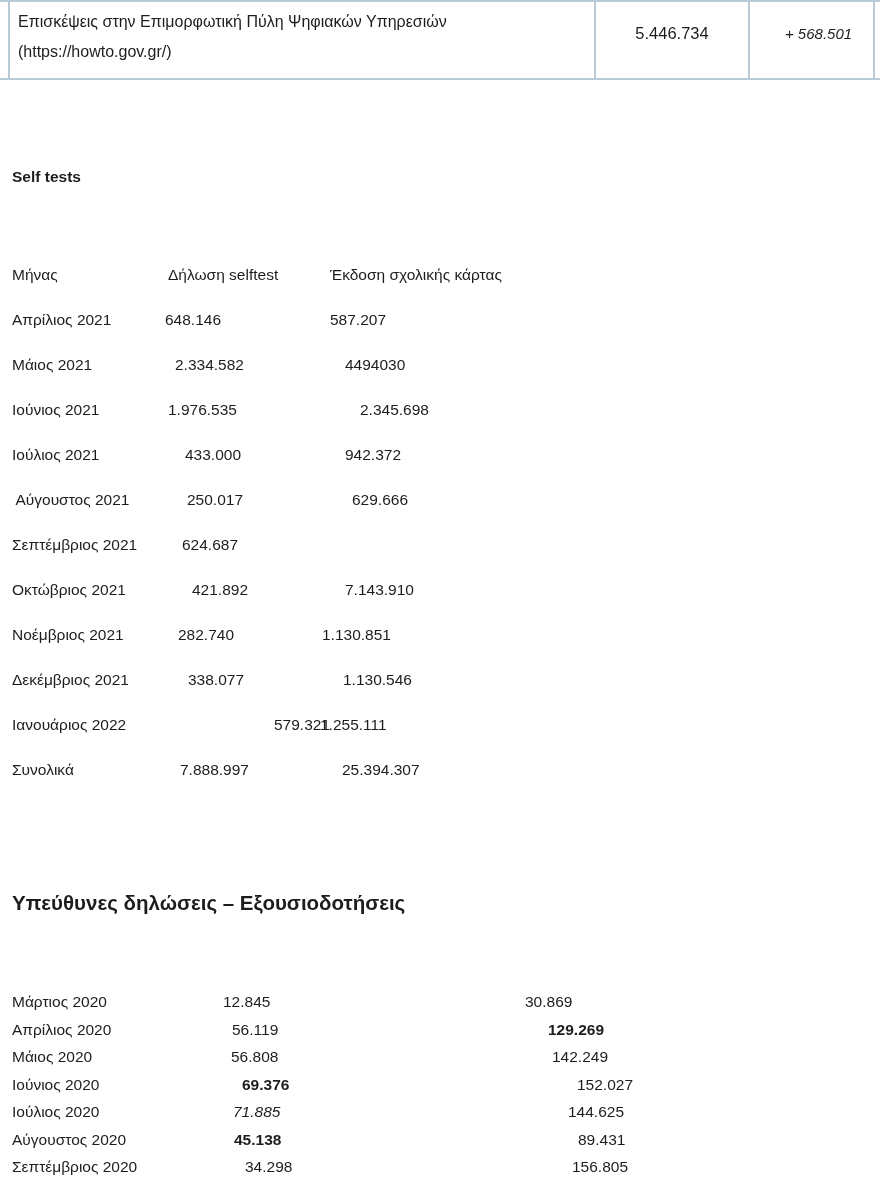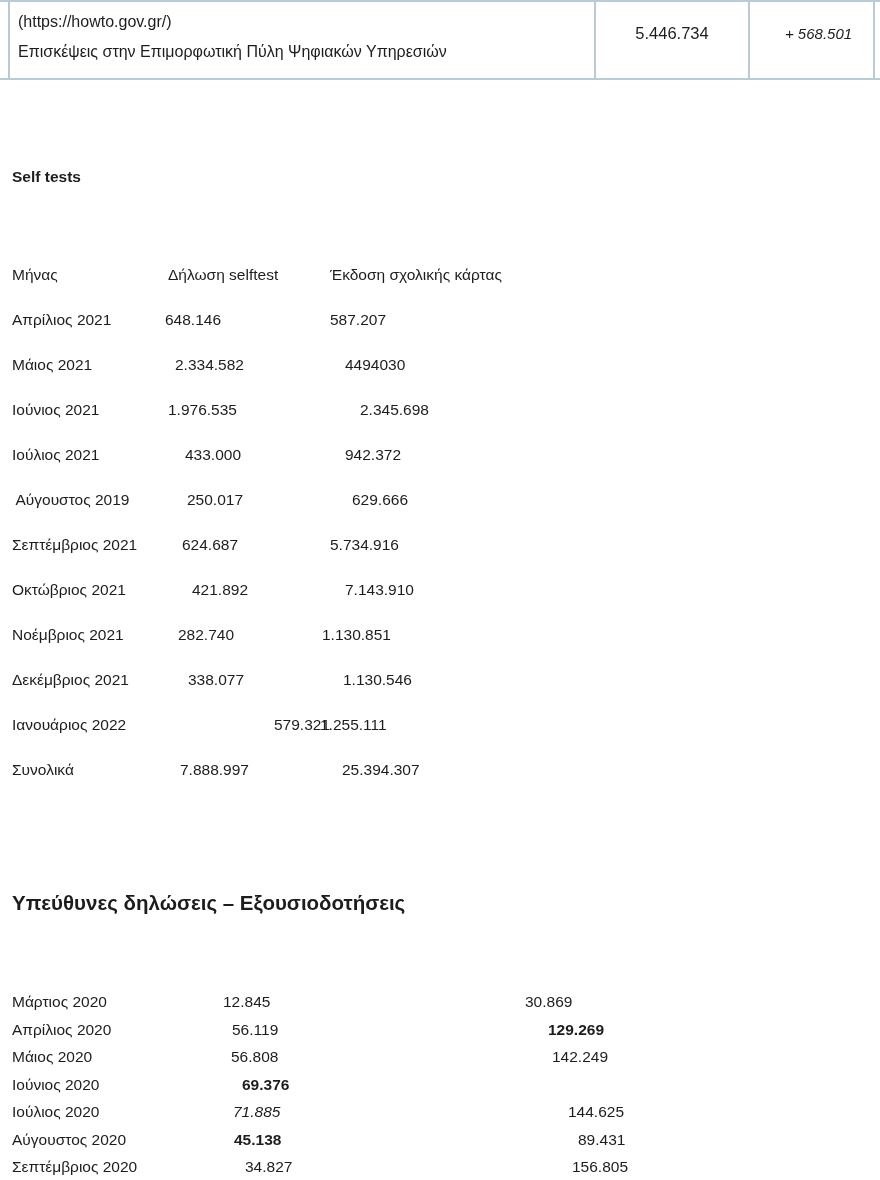--- a/index.html
+++ b/index.html
@@ -86,22 +86,22 @@
 
 <div class="visits-wrap">
   <div class="h-line top"></div>
   <div class="h-line bottom"></div>
   <div class="v-line l1"></div>
   <div class="v-line l2"></div>
   <div class="v-line l3"></div>
   <div class="v-line l4"></div>
 
   <div class="vt-label">
+    <div>Επισκέψεις στην Επιμορφωτική Πύλη Ψηφιακών Υπηρεσιών</div>
     <div>(https://howto.gov.gr/)</div>
-    <div>Επισκέψεις στην Επιμορφωτική Πύλη Ψηφιακών Υπηρεσιών</div>
   </div>
   <div class="vt-total">5.446.734</div>
   <div class="vt-delta">+ 568.501</div>
 </div>
 
 <div class="self-heading">Self tests</div>
 
 <div class="st-table">
   <div class="row">
     <span class="c1">Μήνας</span>
@@ -122,28 +122,27 @@
     <span class="c1">Ιούνιος 2021</span>
     <span class="c2">1.976.535</span>
     <span class="c3">2.345.698</span>
   </div>
   <div class="row">
     <span class="c1">Ιούλιος 2021</span>
     <span class="c2">433.000</span>
     <span class="c3">942.372</span>
   </div>
   <div class="row">
-    <span class="c1"> Αύγουστος 2019</span>
+    <span class="c1"> Αύγουστος 2021</span>
     <span class="c2">250.017</span>
     <span class="c3">629.666</span>
   </div>
   <div class="row">
     <span class="c1">Σεπτέμβριος 2021</span>
     <span class="c2">624.687</span>
-    <span class="c3">5.734.916</span>
   </div>
   <div class="row">
     <span class="c1">Οκτώβριος 2021</span>
     <span class="c2">421.892</span>
     <span class="c3">7.143.910</span>
   </div>
   <div class="row">
     <span class="c1">Νοέμβριος 2021</span>
     <span class="c2">282.740</span>
     <span class="c3">1.130.851</span>
@@ -179,29 +178,30 @@
     <span class="c3">129.269</span>
   </div>
   <div class="row">
     <span class="c1">Μάιος 2020</span>
     <span class="c2">56.808</span>
     <span class="c3">142.249</span>
   </div>
   <div class="row">
     <span class="c1">Ιούνιος 2020</span>
     <span class="c2">69.376</span>
+    <span class="c3">152.027</span>
   </div>
   <div class="row">
     <span class="c1">Ιούλιος 2020</span>
     <span class="c2">71.885</span>
     <span class="c3">144.625</span>
   </div>
   <div class="row">
     <span class="c1">Αύγουστος 2020</span>
     <span class="c2">45.138</span>
     <span class="c3">89.431</span>
   </div>
   <div class="row">
     <span class="c1">Σεπτέμβριος 2020</span>
-    <span class="c2">34.827</span>
+    <span class="c2">34.298</span>
     <span class="c3">156.805</span>
   </div>
 </div>
 
 </body></html>

